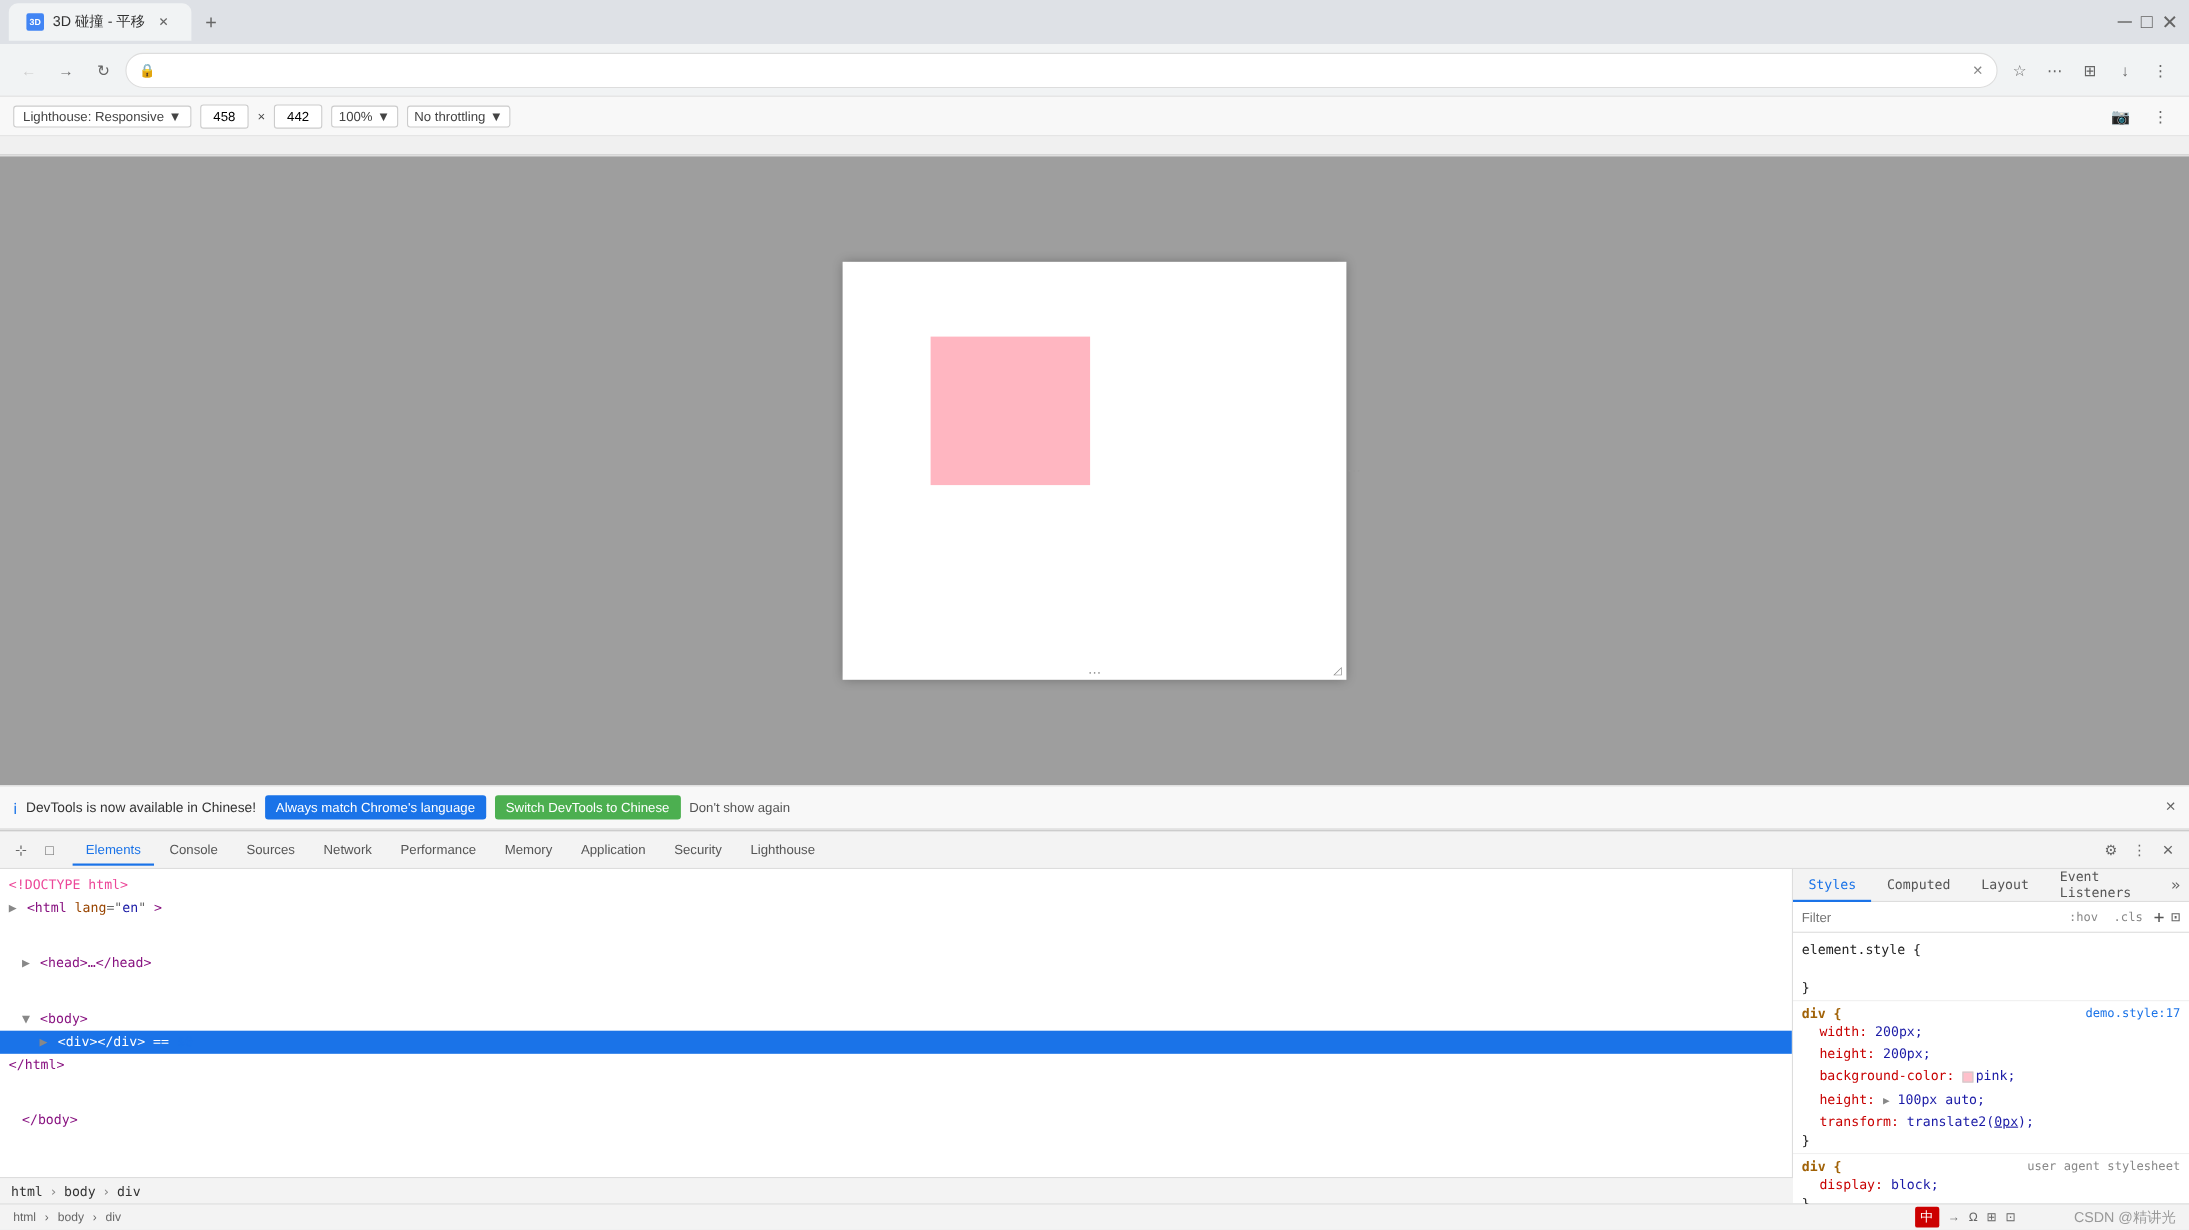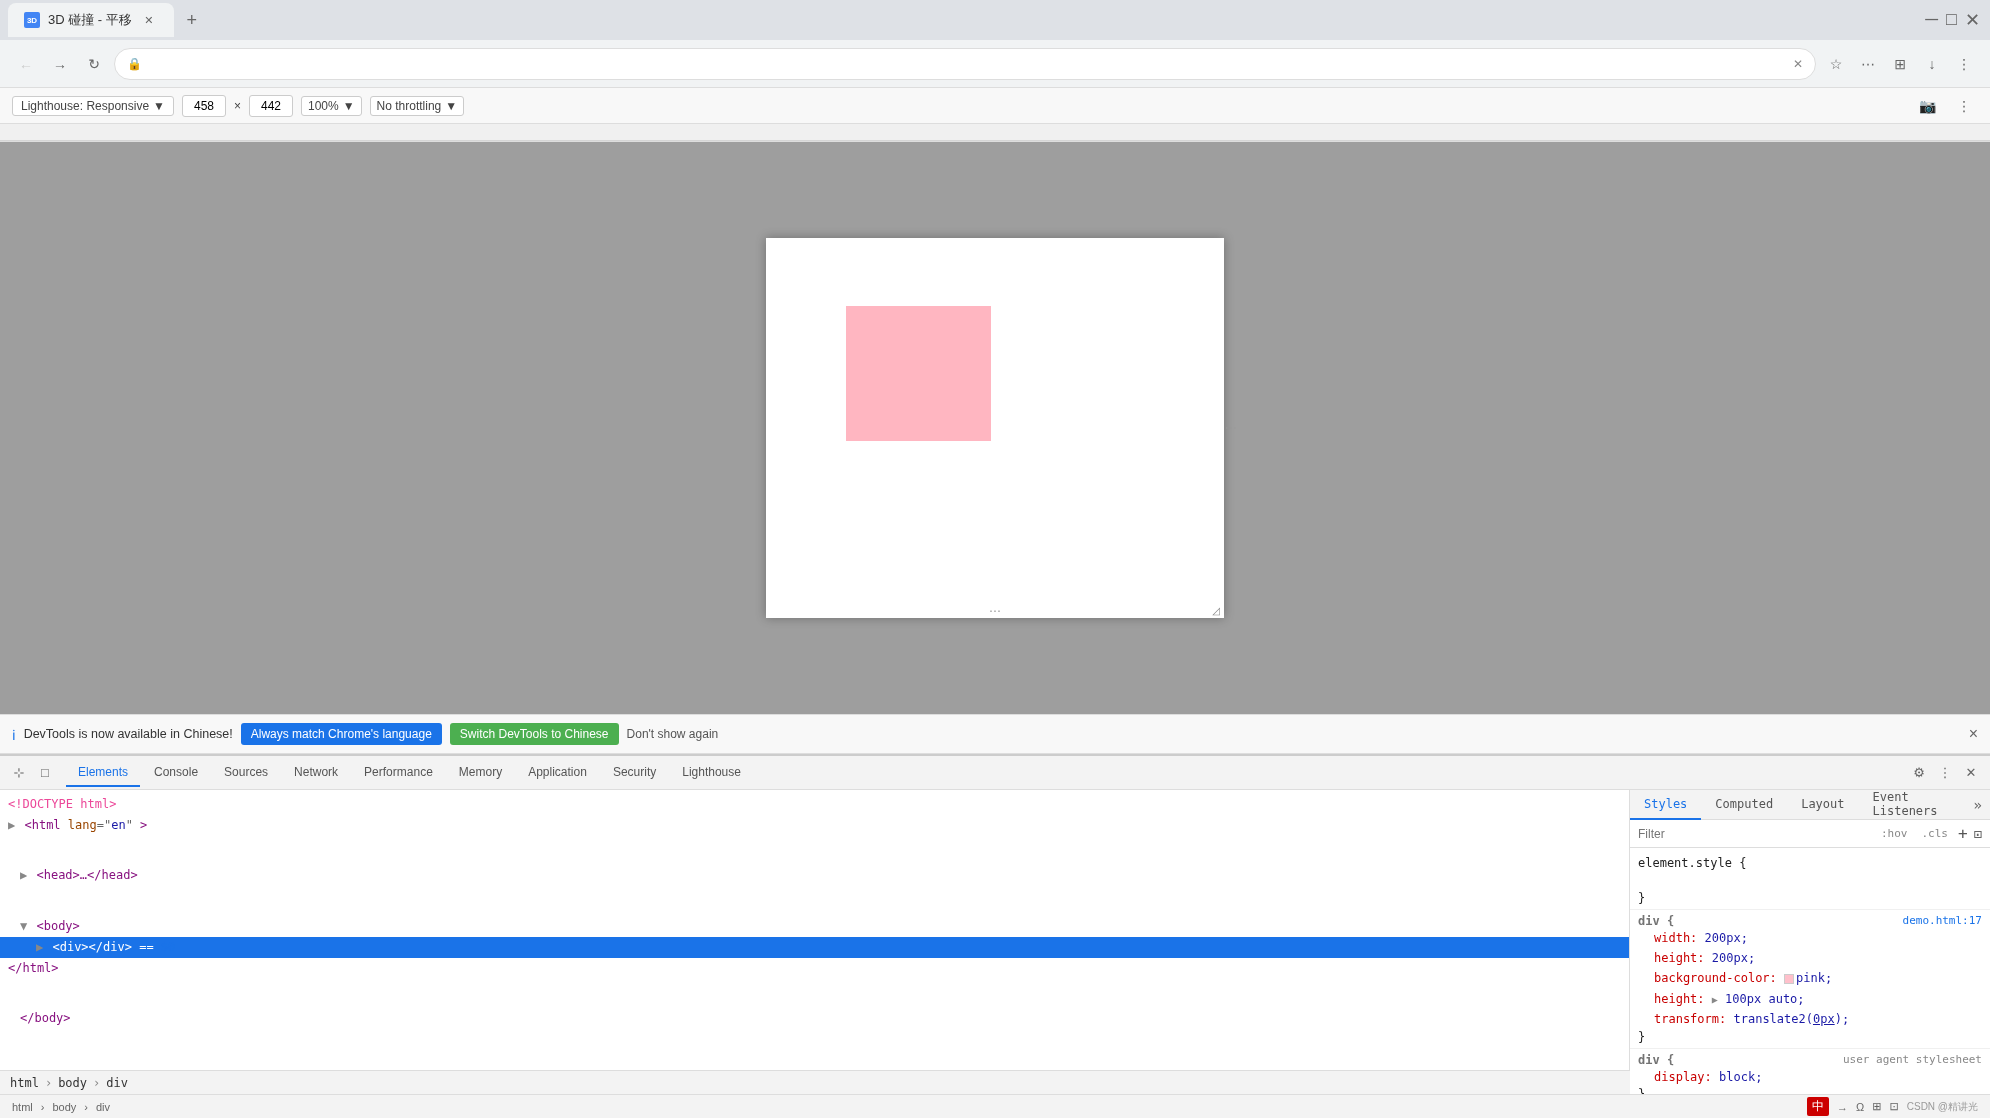--- a/index.html
+++ b/index.html
@@ -435,21 +435,21 @@
       flex: 1;
       overflow: auto;
       padding: 4px 0;
     }
     .css-rule {
       padding: 4px 8px;
       border-bottom: 1px solid #f0f0f0;
     }
     .css-selector {
       font-weight: bold;
-      color: #737373;
+      color: #a16207;
       font-size: 12px;
     }
     .css-source {
       float: right;
       color: #888;
       font-size: 11px;
     }
     .css-prop { color: #c80000; }
     .css-val { color: #1a1aa6; }
     .css-line {
@@ -689,21 +689,21 @@
               </div>
               <div class="css-line">
                 <span style="color:#888;font-size:11px;">&nbsp;</span>
               </div>
               <div style="font-size:12px;color:#222;">}</div>
             </div>
 
             <div class="css-rule">
               <div>
                 <span class="css-selector">div {</span>
-                <span class="css-source" style="float:right;color:#1a73e8;font-size:11px;cursor:pointer;">demo.html:17</span>
+                <span class="css-source" style="float:right;color:#1a73e8;font-size:11px;cursor:pointer;">demo.style:17</span>
               </div>
               <div class="css-line">
                 <span class="css-prop">width:</span>
                 <span class="css-val"> 200px;</span>
               </div>
               <div class="css-line">
                 <span class="css-prop">height:</span>
                 <span class="css-val"> 200px;</span>
               </div>
               <div class="css-line">
@@ -747,17 +747,17 @@
     <span>›</span>
     <span style="cursor:pointer;">body</span>
     <span>›</span>
     <span style="cursor:pointer;">div</span>
     <div class="system-tray">
       <span style="cursor:pointer;background:#c00;color:white;padding:1px 5px;border-radius:2px;font-size:12px;">中</span>
       <span style="cursor:pointer;">→</span>
       <span style="cursor:pointer;">Ω</span>
       <span style="cursor:pointer;">⊞</span>
       <span style="cursor:pointer;">⊡</span>
-      <span style="color:#999;font-size:10px;">CSDN @精讲光</span>
+      <span style="color:#999;font-size:13px;margin-left:45px;">CSDN @精讲光</span>
     </div>
   </div>
 
 </div>
 
 </body></html>

